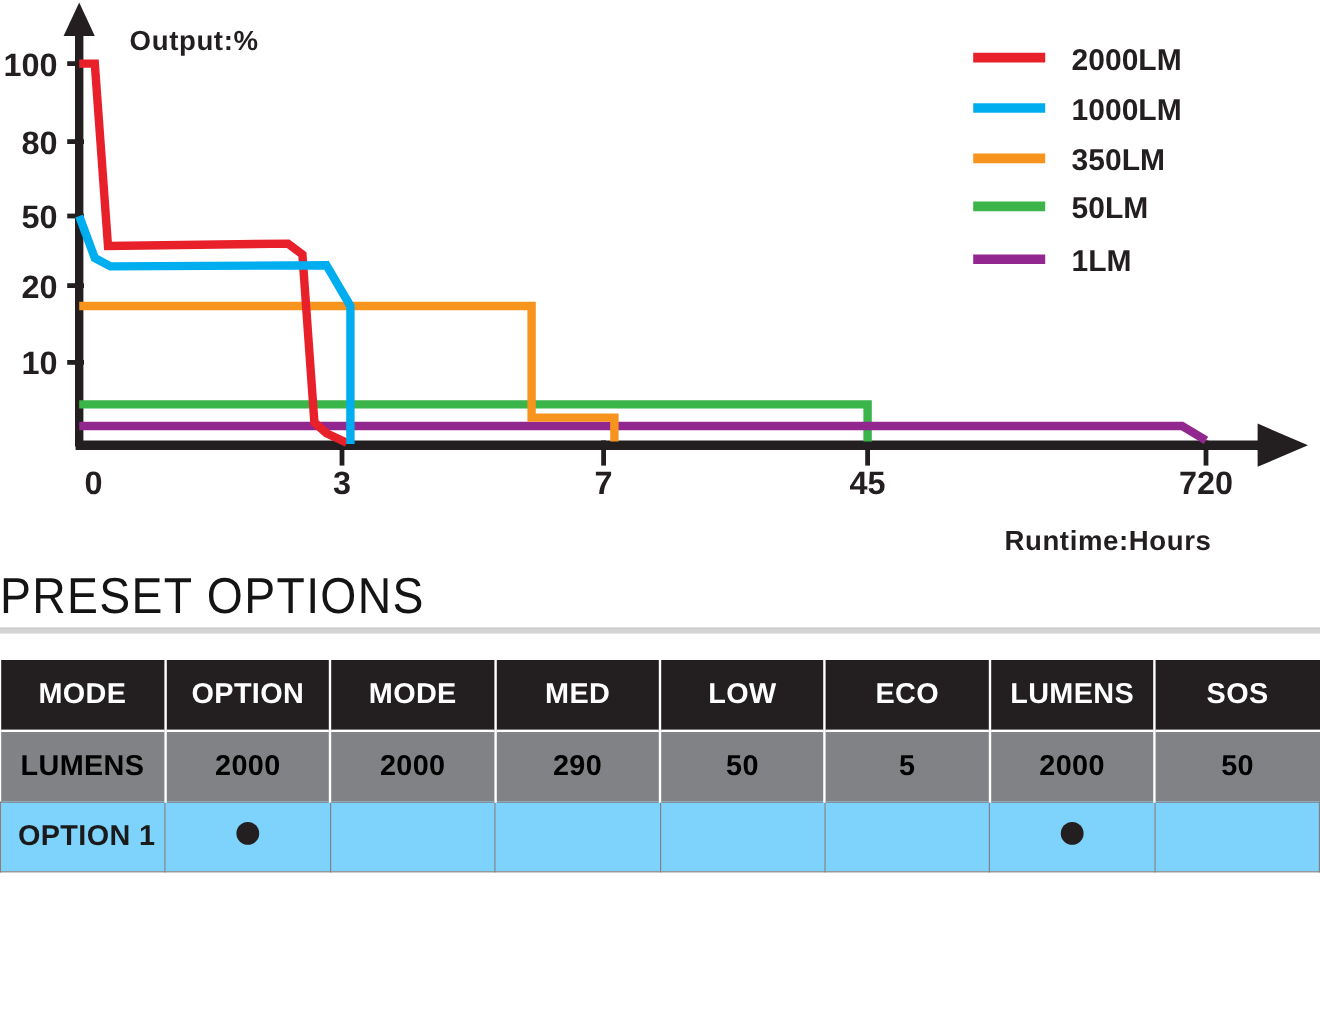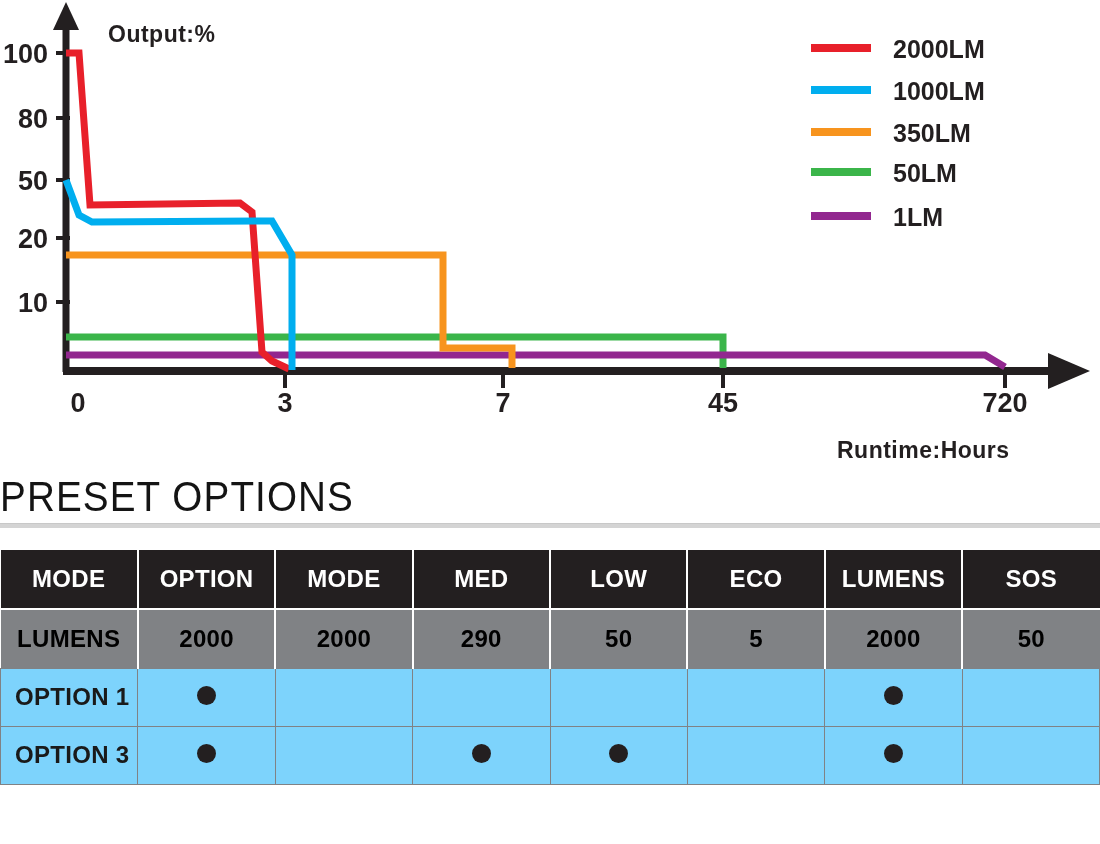--- a/index.html
+++ b/index.html
@@ -248,25 +248,15 @@
       <td class="opt-label">OPTION 1</td>
       <td class=""><span class="dot"></span></td>
       <td class="cell-empty"></td>
       <td class="cell-empty"></td>
       <td class="cell-empty"></td>
       <td class="cell-empty"></td>
       <td class=""><span class="dot"></span></td>
       <td class="cell-empty"></td>
     </tr>
 
-    <tr class="row-option">
-      <td class="opt-label">OPTION 3</td>
-      <td class=""><span class="dot"></span></td>
-      <td class="cell-empty"></td>
-      <td class=""><span class="dot"></span></td>
-      <td class=""><span class="dot"></span></td>
-      <td class="cell-empty"></td>
-      <td class=""><span class="dot"></span></td>
-      <td class="cell-empty"></td>
-    </tr>
 
   </tbody>
 </table>
 
 </body></html>

